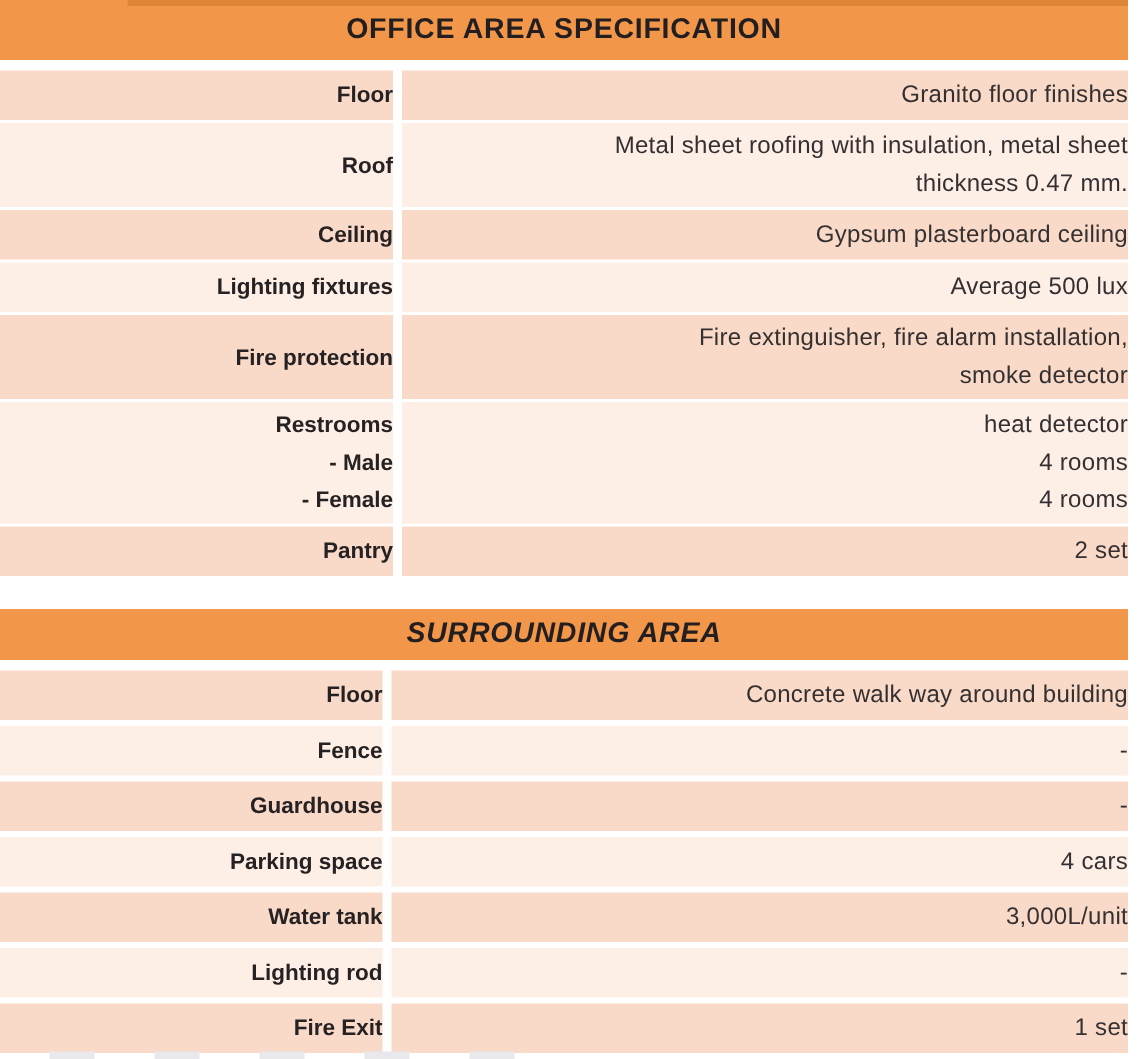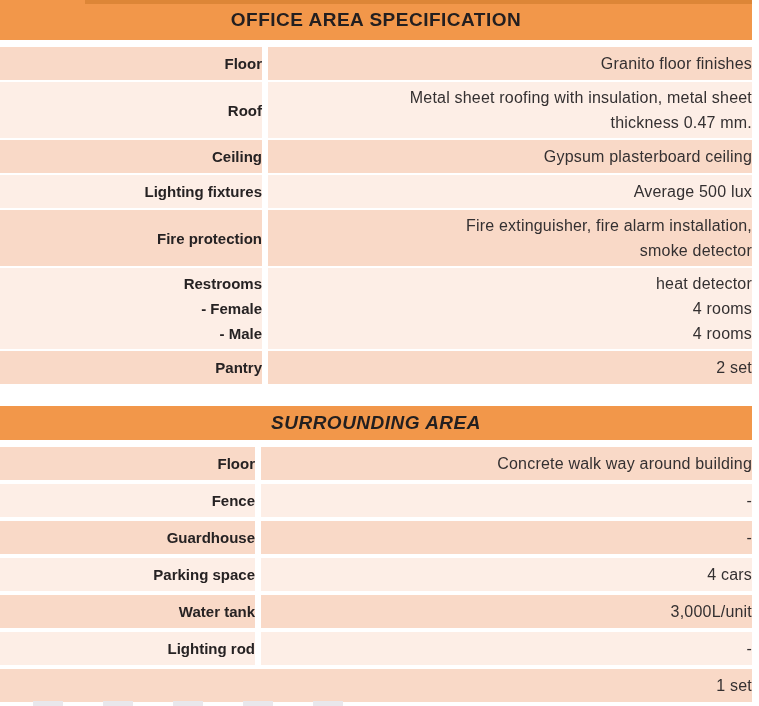--- a/index.html
+++ b/index.html
@@ -166,22 +166,22 @@
             <div class="label-line">Fire protection</div>
           </div>
           <div class="cell value-cell">
             <div class="value-line">Fire extinguisher, fire alarm installation,</div>
             <div class="value-line">smoke detector</div>
           </div>
         </div>
         <div class="row light">
           <div class="cell label-cell">
             <div class="label-line">Restrooms</div>
+            <div class="sub-line">- Male</div>
             <div class="sub-line">- Female</div>
-            <div class="sub-line">- Male</div>
           </div>
           <div class="cell value-cell">
             <div class="value-line">heat detector</div>
             <div class="value-line">4 rooms</div>
             <div class="value-line">4 rooms</div>
           </div>
         </div>
         <div class="row dark">
           <div class="cell label-cell">
             <div class="label-line">Pantry</div>
@@ -240,20 +240,23 @@
         </div>
         <div class="row light">
           <div class="cell label-cell">
             <div class="label-line">Lighting rod</div>
           </div>
           <div class="cell value-cell">
             <div class="value-line">-</div>
           </div>
         </div>
         <div class="row dark">
+          <div class="cell label-cell">
+            <div class="label-line">Fire Exit</div>
+          </div>
           <div class="cell value-cell">
             <div class="value-line">1 set</div>
           </div>
         </div>
       </div>
   </section>
 
   <div id="thumb-strip">
       <div class="thumb" style="left: 33px;"></div>
       <div class="thumb" style="left: 103px;"></div>

